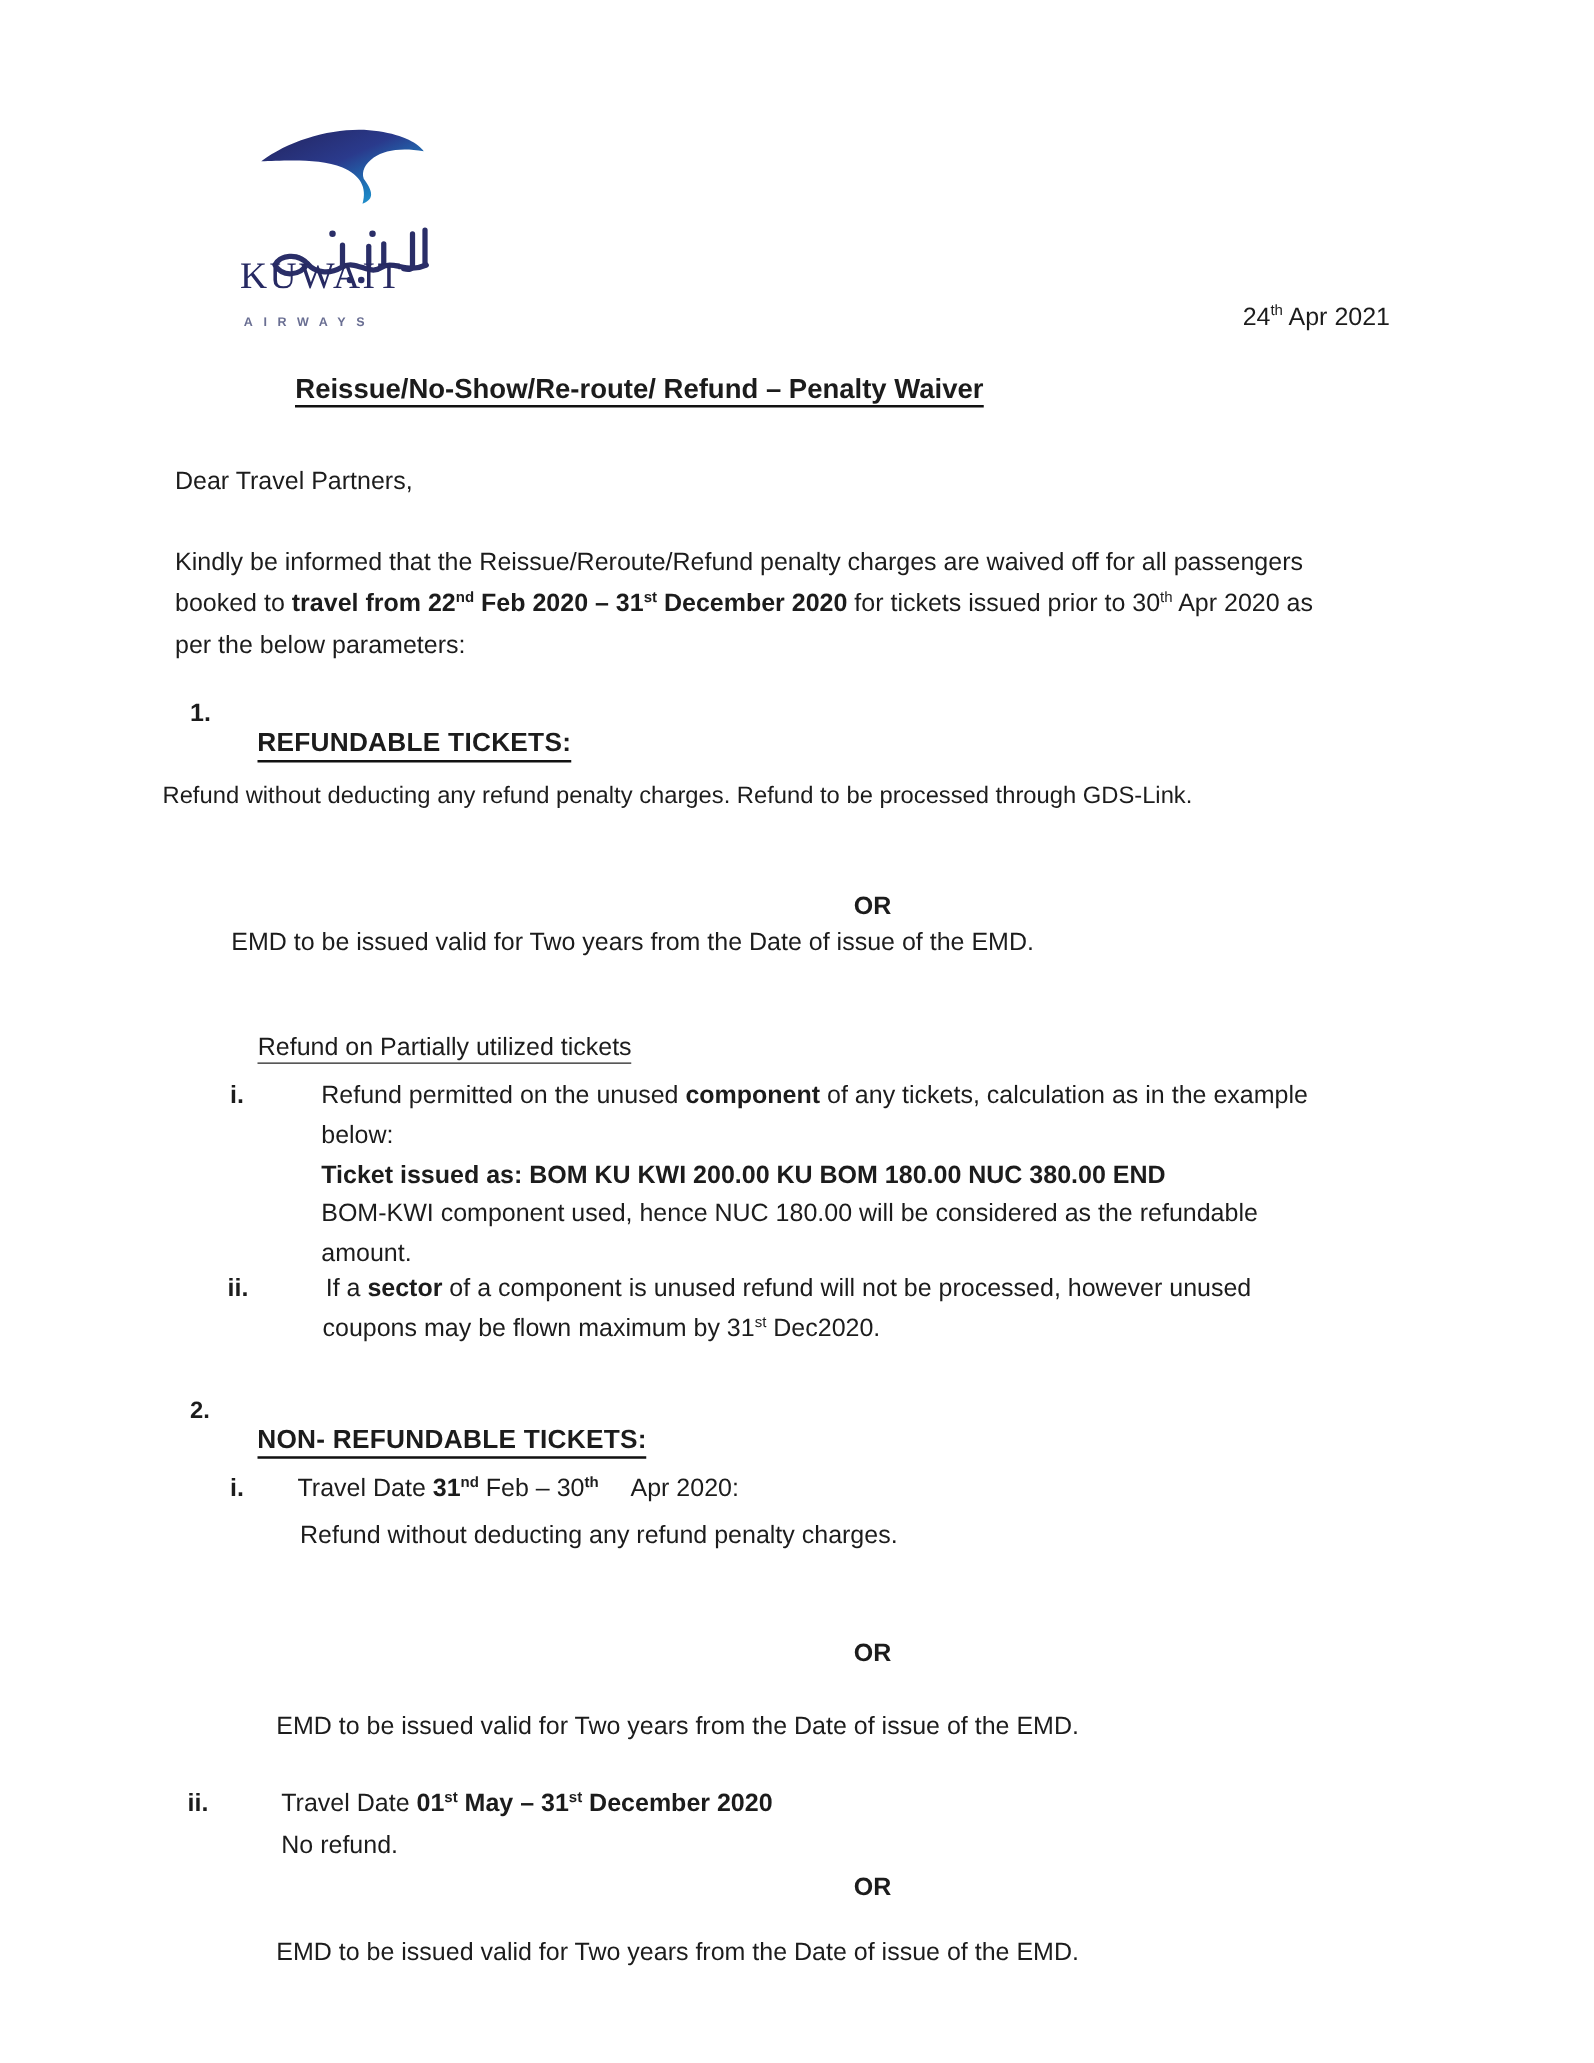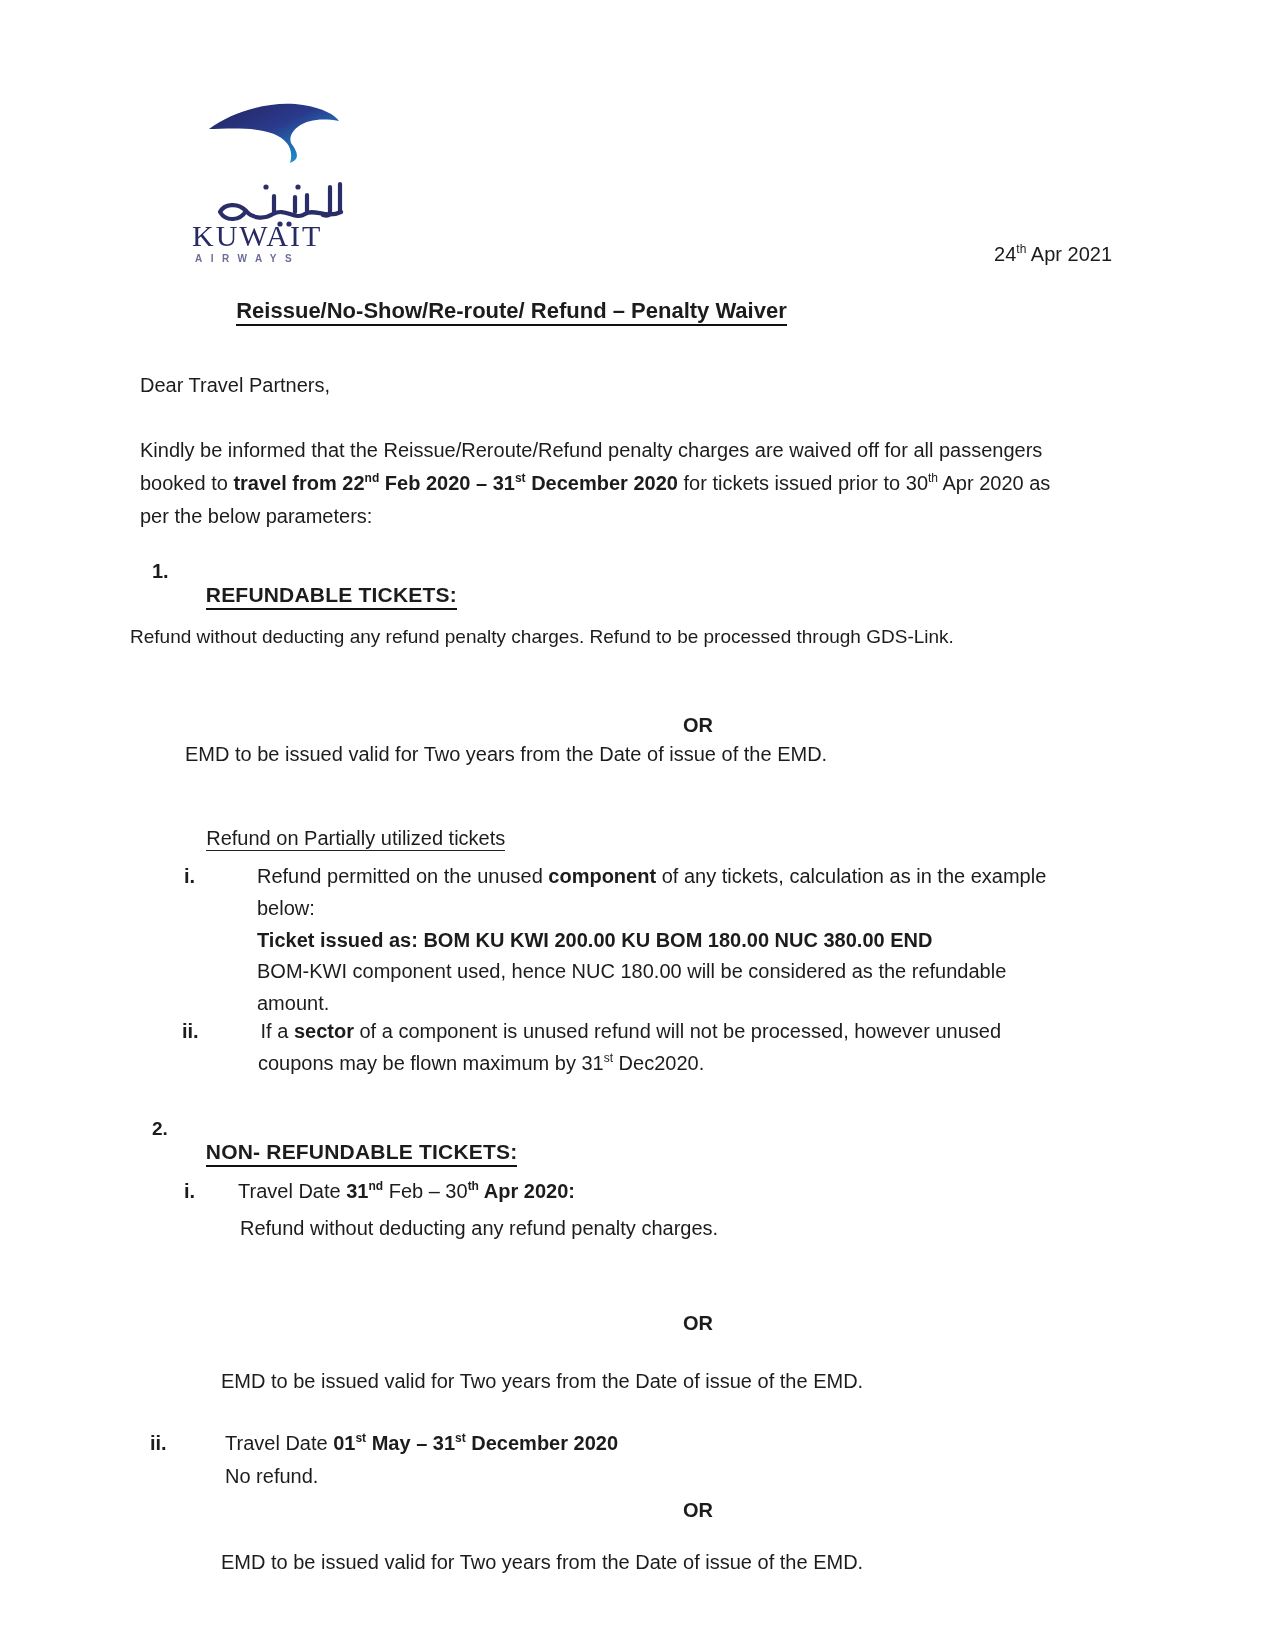--- a/index.html
+++ b/index.html
@@ -17,21 +17,21 @@
   .small-txt{font-size:19px;}
   .bold{font-weight:normal;}
   .sup{vertical-align:super;font-size:60%;line-height:0;}
   .h-num{font-size:20px;font-weight:bold;}
   .h-txt{font-size:21px;font-weight:bold;letter-spacing:.2px;
          border-bottom:2.5px solid #111;padding-bottom:2px;}
   .u-line{border-bottom:1.8px solid #222;padding-bottom:1px;}
   .title{font-size:22px;font-weight:bold;
          border-bottom:2.2px solid #111;padding-bottom:1px;}
   .wordmark{font-family:"Liberation Serif","DejaVu Serif",serif;
-            font-size:30px;letter-spacing:2px;color:#272a63;margin-top:15px;}
+            font-size:30px;letter-spacing:2px;color:#272a63;}
   .airways{font-size:10px;letter-spacing:8.5px;color:#6a6f93;font-weight:bold;}
   .or{font-size:20px;font-weight:bold;}
   .marker{font-weight:bold;font-size:20px;}
 </style>
 </head>
 <body>
 
 <div class="page">
 
   <div class="abs" style="left:190px;top:72px;width:134px;height:66px;">
@@ -110,21 +110,21 @@
   <div class="abs marker" style="left:182px;top:1018px;">ii.</div>
   <div class="abs body-txt" style="left:255px;top:1018px;"><span> If a </span><span style="font-weight: bold;">sector</span><span> of a component is unused refund will not be processed, however unused</span></div>
   <div class="abs body-txt" style="left:258px;top:1050px;"><span>coupons may be flown maximum by 31</span><span class="sup">st</span><span> Dec2020.</span></div>
 
   <div class="abs" style="left:152px;top:1116px;font-size:19px;font-weight:bold;">2.</div>
   <div class="abs" style="left:188px;top:1113px;">
     <span class="h-txt">NON- REFUNDABLE TICKETS:</span>
   </div>
 
   <div class="abs marker" style="left:184px;top:1178px;">i.</div>
-  <div class="abs body-txt" style="left:238px;top:1178px;"><span>Travel Date </span><span style="font-weight: bold;">31</span><span class="sup" style="font-weight: bold;">nd</span><span style="font-weight: normal;"> Feb – 30</span><span class="sup" style="font-weight: bold;">th</span><span style="font-weight: bold;"> Apr 2020:</span></div>
+  <div class="abs body-txt" style="left:238px;top:1178px;"><span>Travel Date </span><span style="font-weight: bold;">31</span><span class="sup" style="font-weight: bold;">nd</span><span style="font-weight: normal;"> Feb – 30</span><span class="sup" style="font-weight: bold;">th</span><span style="font-weight: normal; margin-left: 21px;"> Apr 2020:</span></div>
   <div class="abs body-txt" style="left:240px;top:1215px;">Refund without deducting any refund penalty charges.</div>
 
   <div class="abs or" style="left:683px;top:1310px;">OR</div>
   <div class="abs body-txt" style="left:221px;top:1368px;">EMD to be issued valid for Two years from the Date of issue of the EMD.</div>
 
   <div class="abs marker" style="left:150px;top:1430px;">ii.</div>
   <div class="abs body-txt" style="left:225px;top:1430px;"><span>Travel Date </span><span style="font-weight: bold;">01</span><span class="sup" style="font-weight: bold;">st</span><span style="font-weight: bold;"> May – 31</span><span class="sup" style="font-weight: bold;">st</span><span style="font-weight: bold;"> December 2020</span></div>
   <div class="abs body-txt bold" style="left:225px;top:1463px;">No refund.</div>
 
   <div class="abs or" style="left:683px;top:1497px;">OR</div>

